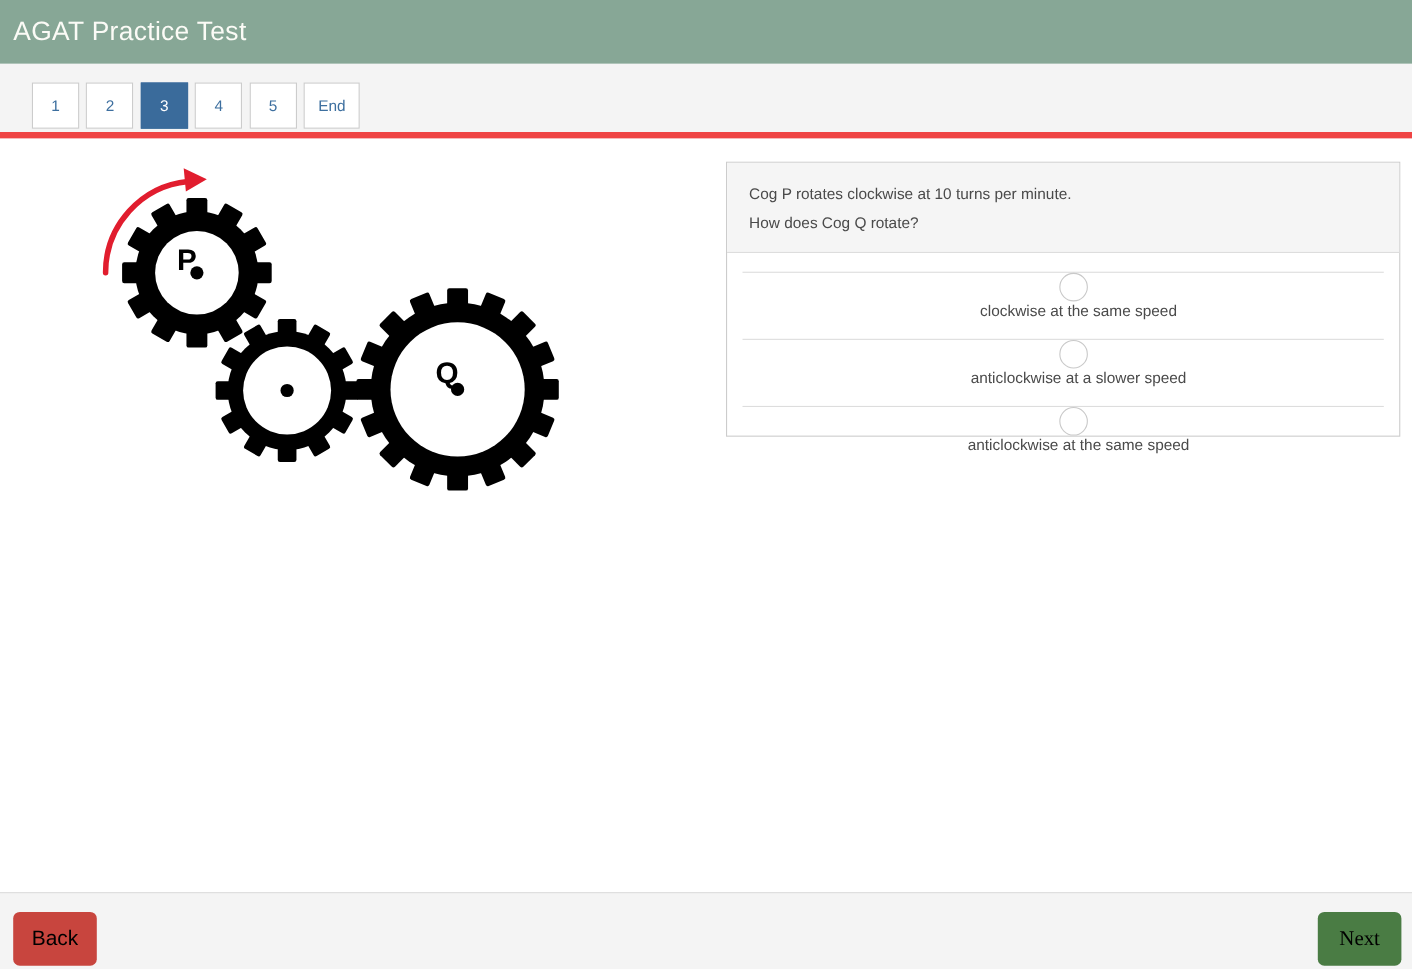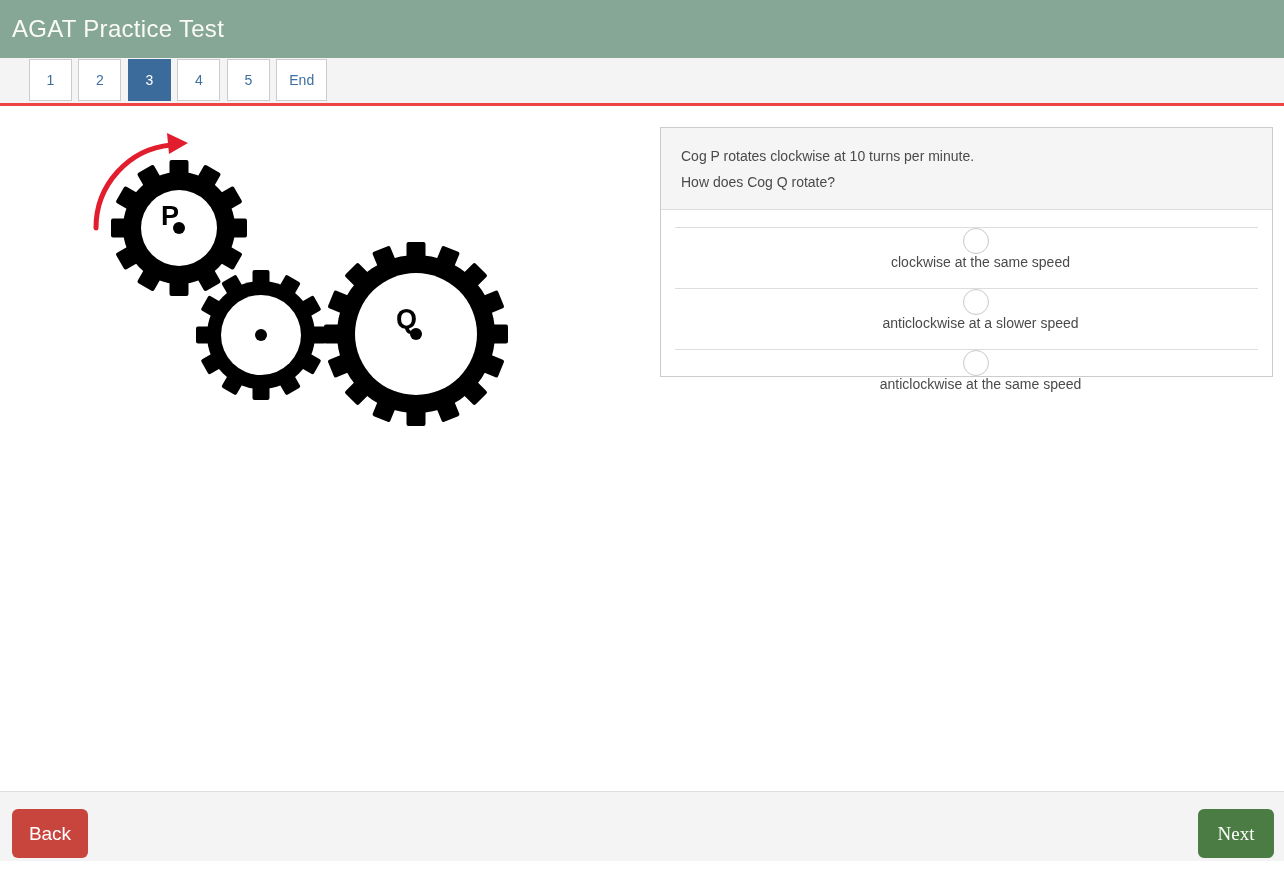--- a/index.html
+++ b/index.html
@@ -23,24 +23,24 @@
     margin: 0;
     font-size: 24px;
     font-weight: 400;
     color: #fbfbf6;
     letter-spacing: 0.3px;
     text-align: right;
   }
 
   
   .pager-bar {
-    height: 48px;
+    height: 68px;
     background: var(--bar-bg, #f4f4f4);
-    border-bottom: 3px solid #ef4444;
-    padding: 1px 0 0 29px;
+    border-bottom: 6px solid #ef4444;
+    padding: 17px 0 0 29px;
     white-space: nowrap;
   }
   .page-btn {
     display: inline-block;
     vertical-align: top;
     min-width: 43px;
     height: 42px;
     margin-right: 2px;
     padding: 0 12px;
     background: #ffffff;
@@ -124,21 +124,21 @@
     border-top: 1px solid #dddddd;
   }
   .nav-btn {
     position: absolute;
     top: 17px;
     height: 49px;
     min-width: 76px;
     padding: 0 16px;
     border: none;
     border-radius: 6px;
-    color: #ffffff;
+    color: #000000;
     font-family: "Liberation Sans", sans-serif;
     font-size: 19px;
     cursor: pointer;
   }
   .back-btn { left: 12px;  background: var(--back-bg, #c8453e); }
   .next-btn { right: 10px; background: var(--next-bg, #4a7c44); font-family: Liberation Serif, serif; }
 </style>
 </head>
 <body>
 

